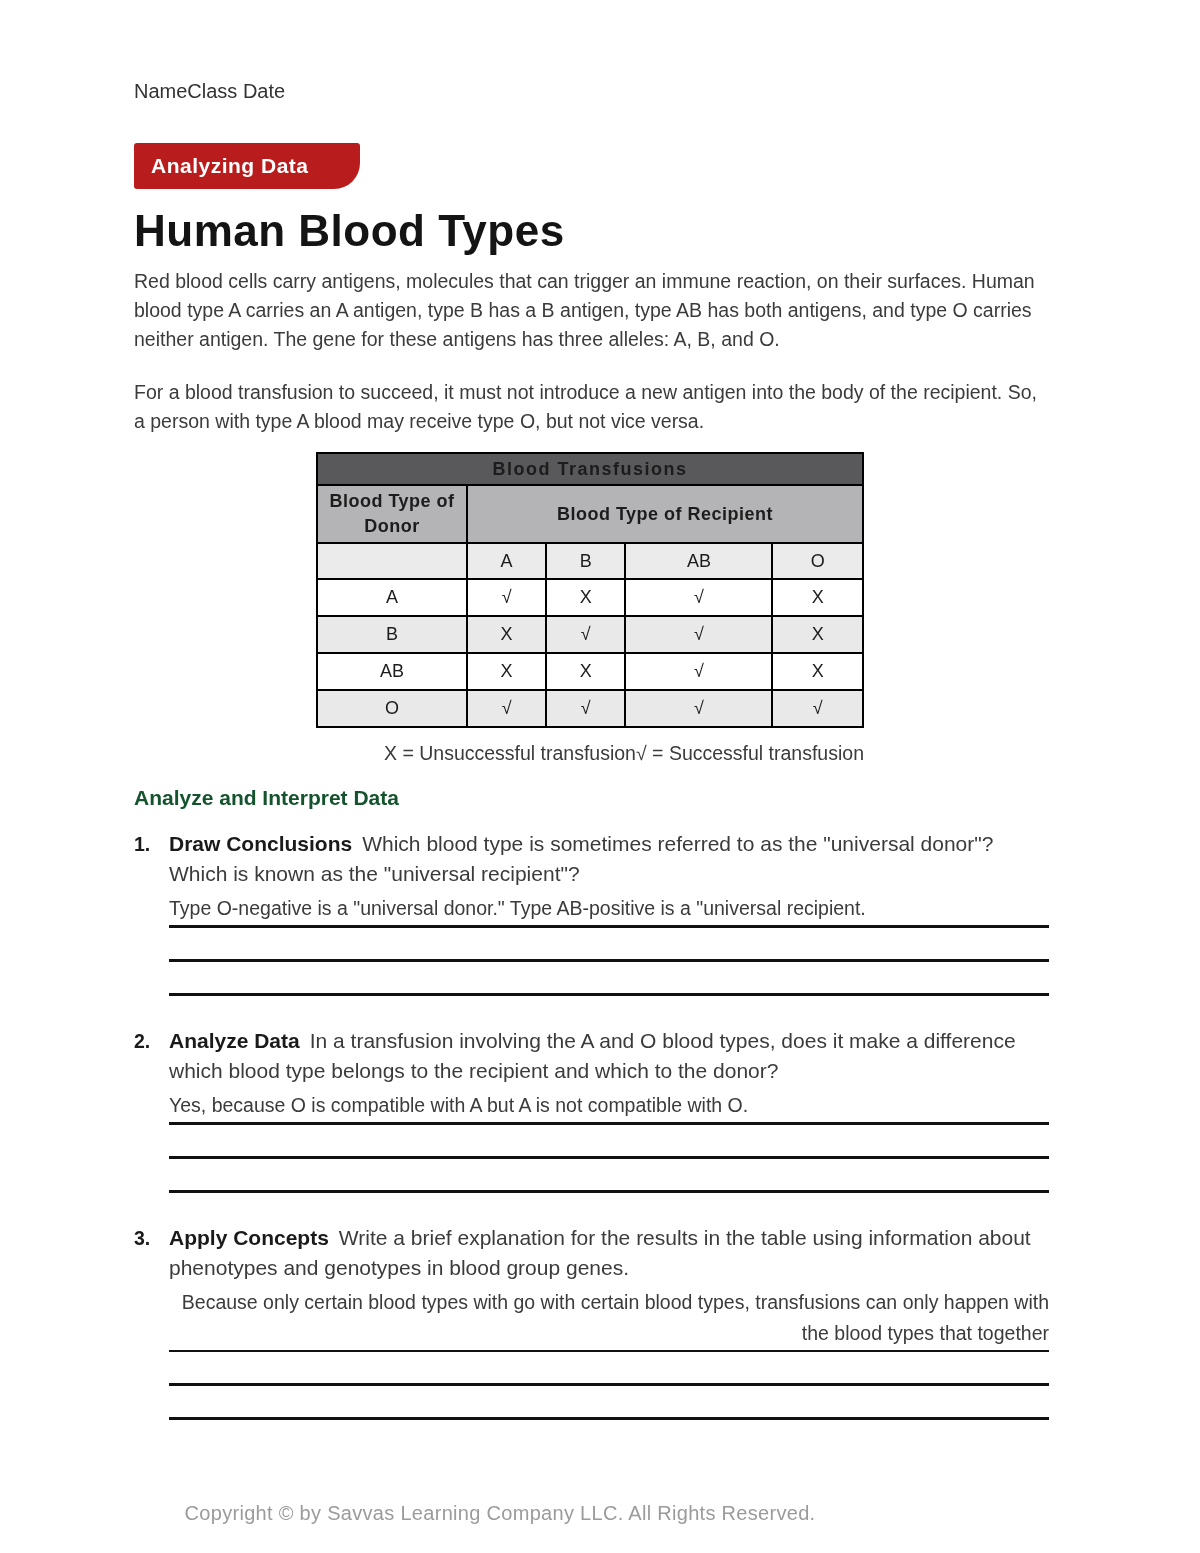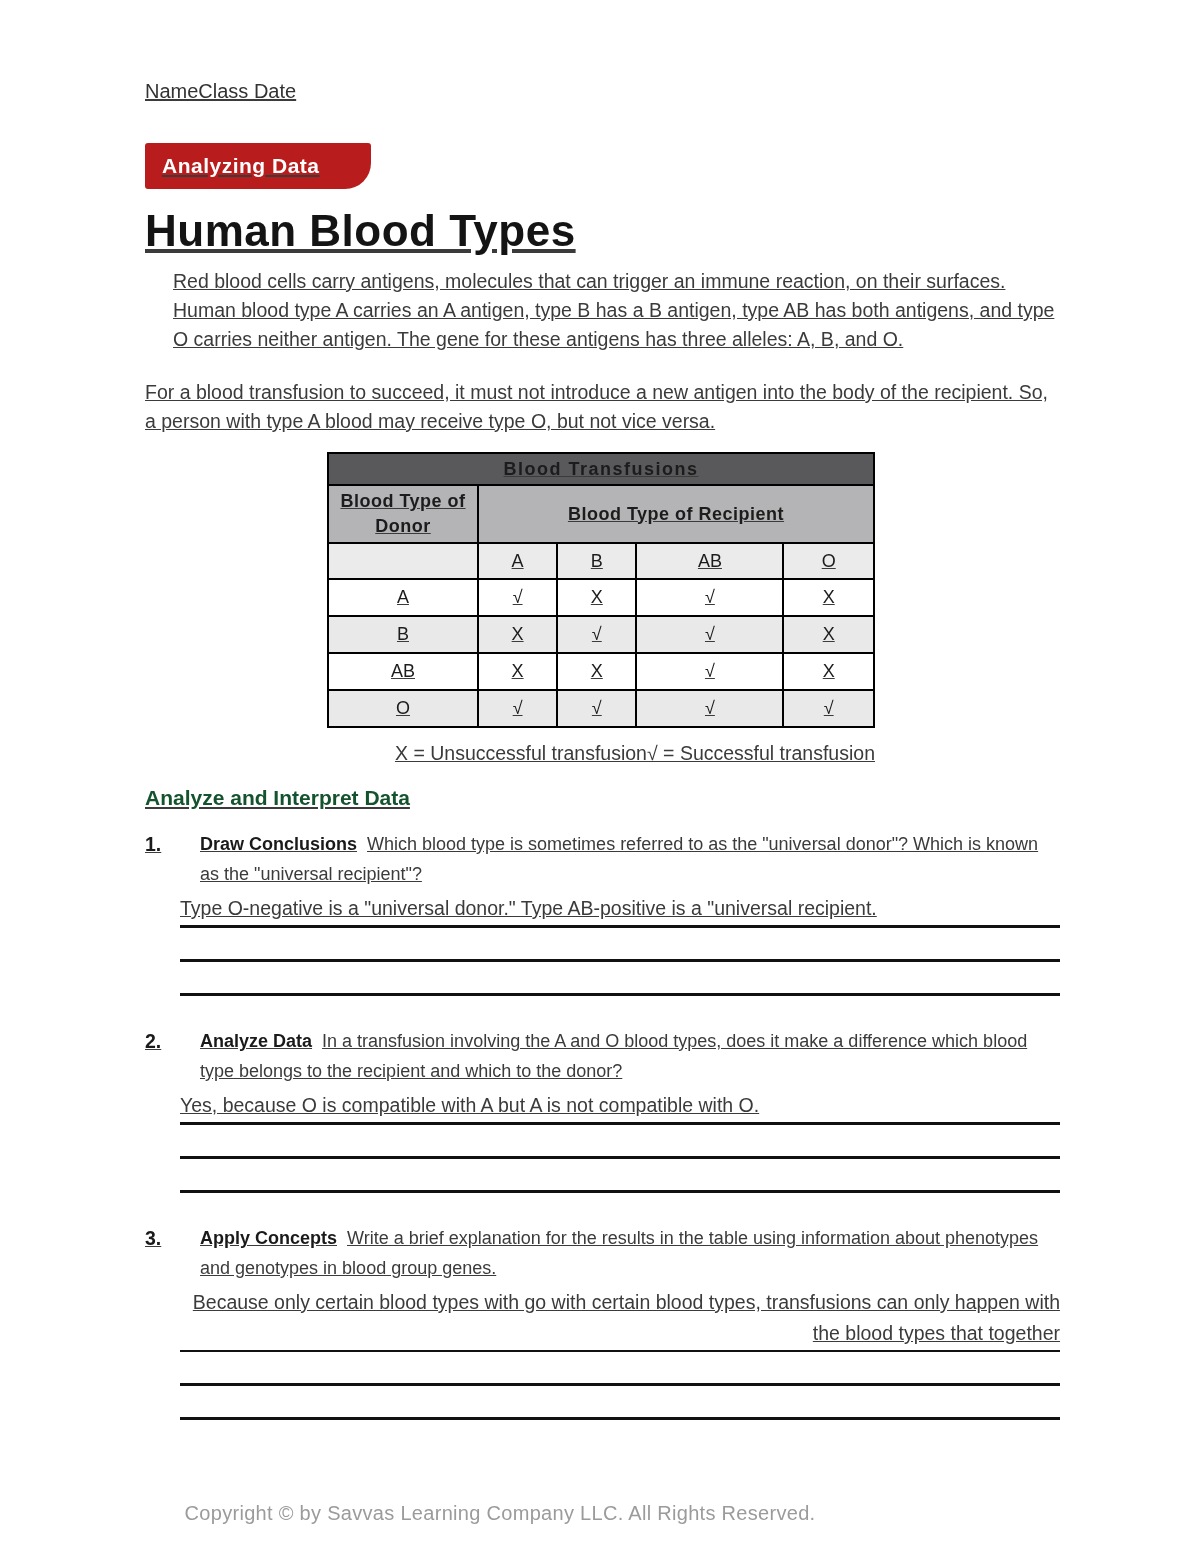--- a/index.html
+++ b/index.html
@@ -4,23 +4,22 @@
 <style>
   * { box-sizing: border-box; margin: 0; padding: 0; }
   html, body { background: #ffffff; }
   body {
     width: 1200px; height: 1553px;
     position: relative;
     font-family: "Liberation Sans", sans-serif;
     color: #3b3b3b;
   }
   .content {
-    position: absolute; left: 145px; top: 0;
+    position: absolute; left: 134px; top: 0;
     width: 917px;
-    text-decoration: underline;
   }
   .name-row {
     margin-top: 80px;
     font-size: 20px;
     color: #333333;
   }
   .badge {
     margin-top: 40px;
     width: 226px; height: 46px;
     background: #b91c1c;
@@ -35,21 +34,21 @@
   h1.page-title {
     margin-top: 22px;
     font-size: 44px; line-height: 40px;
     font-weight: bold; color: #141414;
     letter-spacing: 0.5px;
   }
   p.body-text {
     font-size: 19.5px; line-height: 29px;
     color: #3b3b3b;
   }
-  .p1 { margin-top: 16px; margin-left: 28px; }
+  .p1 { margin-top: 16px; }
   .p2 { margin-top: 24px; }
 
   
   .table-wrap { margin-top: 16px; margin-left: 182px; width: 548px; }
   table.blood-table {
     width: 548px; border-collapse: collapse;
     border: 2px solid #ec4899;
   }
   table.blood-table td, table.blood-table th {
     border: 2px solid #000;
@@ -86,21 +85,21 @@
   }
 
   
   .question { display: flex; margin-top: 30px; }
   .question.first { margin-top: 16px; }
   .qnum {
     width: 35px; flex: 0 0 35px;
     font-weight: bold; font-size: 19.5px; color: #1a1a1a;
     line-height: 30px;
   }
-  .qbody { flex: 1; font-size: 18px; line-height: 30px; margin-left: 20px; }
+  .qbody { flex: 1; font-size: 21px; line-height: 30px; }
   .qlabel { font-weight: bold; color: #1a1a1a; margin-right: 10px; }
   .indent { margin-left: 35px; width: 880px; }
   .answer {
     margin-top: 4px;
     font-size: 19.5px; line-height: 31px;
     color: #3b3b3b;
     padding-bottom: 1px;
     border-bottom: 3px solid #111111;
   }
   .answer.thin { border-bottom-width: 2px; text-align: right; }

